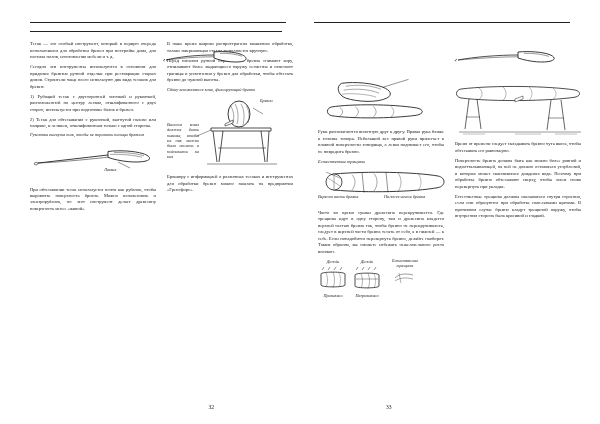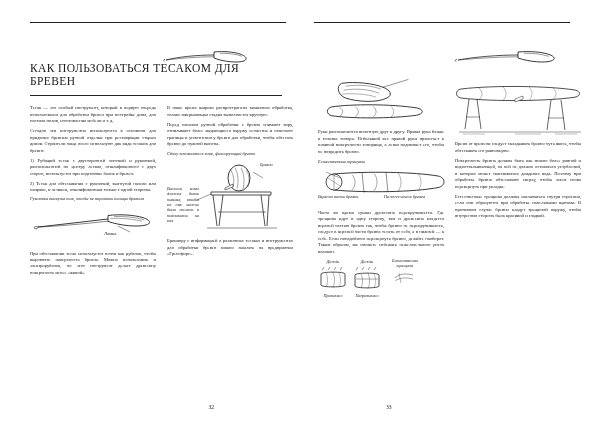--- a/index.html
+++ b/index.html
@@ -152,21 +152,20 @@
     <div class="top-rule"></div>
 
     <svg class="axe-deco" viewBox="0 0 120 26">
       <path d="M6 16 C18 13 36 11 54 11" stroke="#222" stroke-width="0.8" fill="none"></path>
       <path d="M6 16 C18 14.5 36 12.8 54 12.8" stroke="#222" stroke-width="0.5" fill="none"></path>
       <path d="M54 8 C64 7 74 8 80 10 C86 12 88 15 84 17 C78 19 64 18 54 14 Z" fill="#fff" stroke="#222" stroke-width="0.9"></path>
       <path d="M60 9.4 C68 9 76 10.2 82 12.2" stroke="#222" stroke-width="0.45" fill="none"></path>
       <path d="M5 15.3 C3.5 15.6 3 16.8 4.5 17.2" stroke="#222" stroke-width="0.7" fill="none"></path>
     </svg>
 
-    <h1 class="chapter-head">КАК ПОЛЬЗОВАТЬСЯ ТЕСАКОМ ДЛЯ БРЕВЕН</h1>
     <div class="head-rule"></div>
 
     <div class="cols">
 
       <div class="col">
         <p>Тесак — это особый инструмент, который в первую очередь использовался для обработки бревен при постройке дома, для настила полов, изготовления мебели и т. д.</p>
         <p>Сегодня эти инструменты используются в основном для придания бревнам ручной отделки при реставрации старых домов. Строители чаще всего используют два вида тесаков для бревен:</p>
         <p>1) Рубящий тесак с двусторонней заточкой и рукояткой, расположенной по центру лезвия, отшлифованного с двух сторон, используется при подготовке балок и бревен.</p>
         <p class="tight">2) Тесак для обтесывания с рукояткой, выгнутой налево или направо, и лезвием, отшлифованным только с одной стороны.</p>
 

